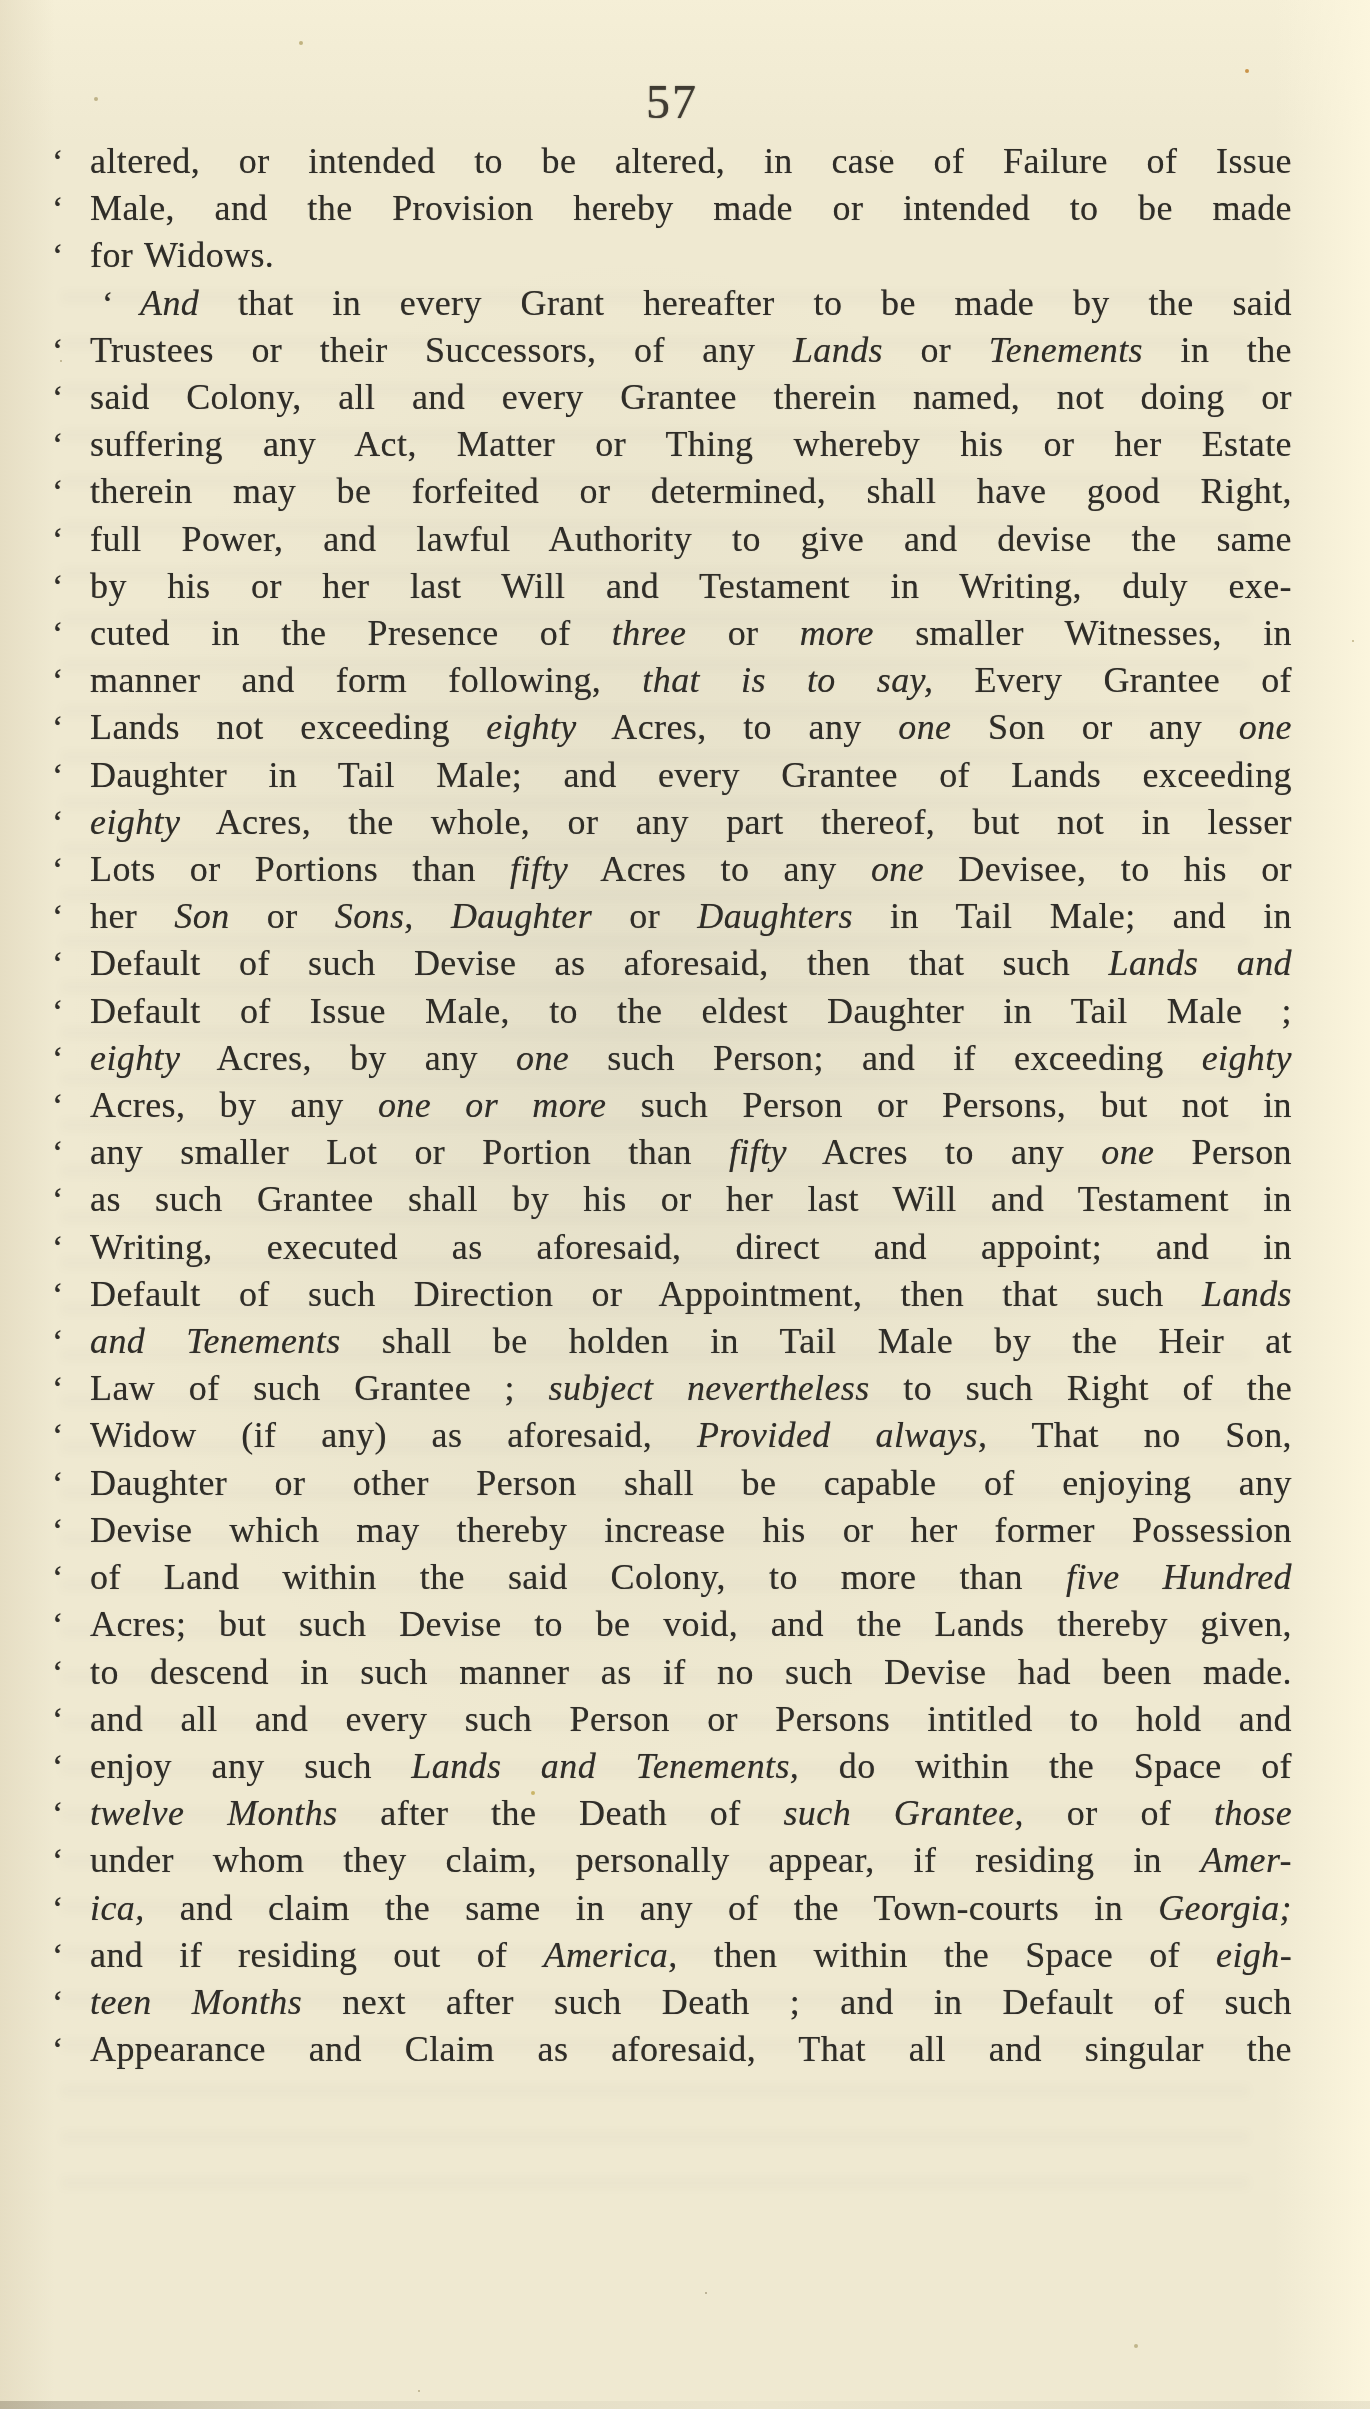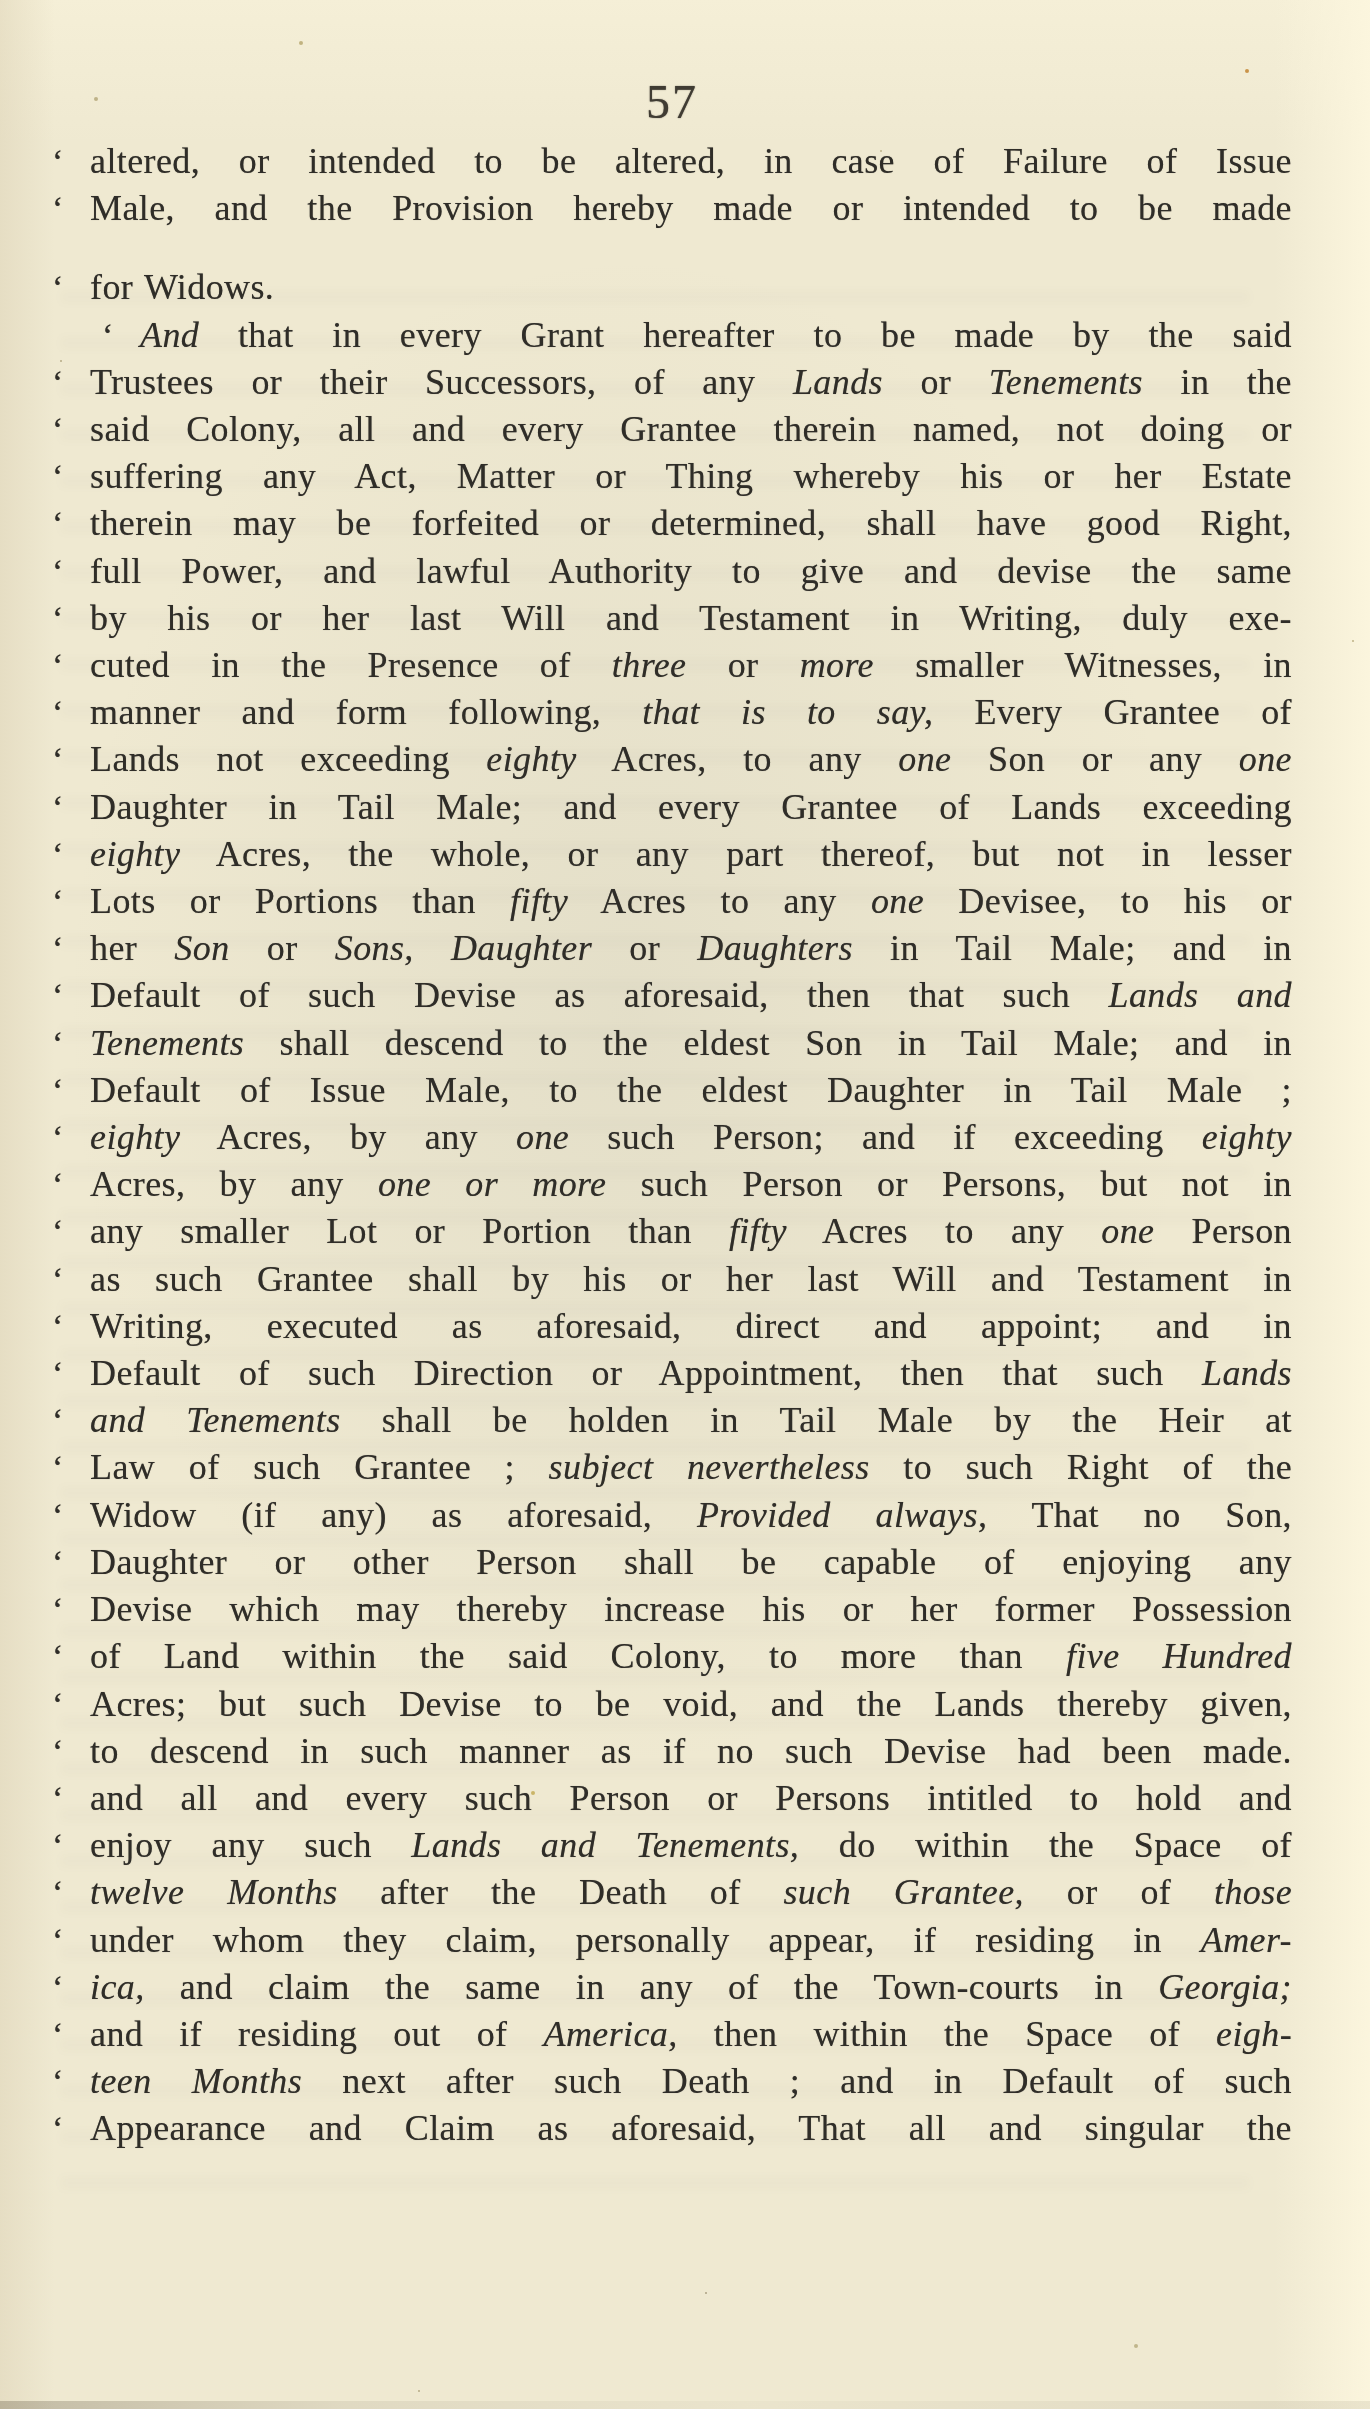--- a/index.html
+++ b/index.html
@@ -64,21 +64,21 @@
     line-height: 46.2px;
     letter-spacing: 0.4px;
     word-spacing: 2px;
   }
   .line {
     text-align: justify;
     text-align-last: justify;
     text-shadow: 0 0 0.7px rgba(47,45,40,0.55);
     white-space: normal;
   }
-  .line.no-just { text-align-last: left; margin-top: 32px; }
+  .line.no-just { text-align-last: left; }
   .line.indent { padding-left: 50px; }
   .q { display: inline-block; width: 38px; font-size: 34px; }
   .r { font-style: normal; }
   .i { font-style: italic; }
   .bi { font-style: italic; font-weight: normal; }
 </style>
 </head>
 <body style="background: rgb(239, 233, 209);">
 
 <div class="page">
@@ -97,21 +97,20 @@
       <div class="line"><span class="q">‘</span><span class="r">full Power, and lawful Authority to give and devise the same</span></div>
       <div class="line"><span class="q">‘</span><span class="r">by his or her last Will and Testament in Writing, duly exe-</span></div>
       <div class="line"><span class="q">‘</span><span class="r">cuted in the Presence of </span><span class="i">three</span><span class="r"> or </span><span class="i">more</span><span class="r"> smaller Witnesses, in</span></div>
       <div class="line"><span class="q">‘</span><span class="r">manner and form following, </span><span class="i">that is to say,</span><span class="r"> Every Grantee of</span></div>
       <div class="line"><span class="q">‘</span><span class="r">Lands not exceeding </span><span class="i">eighty</span><span class="r"> Acres, to any </span><span class="i">one</span><span class="r"> Son or any </span><span class="i">one</span></div>
       <div class="line"><span class="q">‘</span><span class="r">Daughter in Tail Male; and every Grantee of Lands exceeding</span></div>
       <div class="line"><span class="q">‘</span><span class="i">eighty</span><span class="r"> Acres, the whole, or any part thereof, but not in lesser</span></div>
       <div class="line"><span class="q">‘</span><span class="r">Lots or Portions than </span><span class="i">fifty</span><span class="r"> Acres to any </span><span class="i">one</span><span class="r"> Devisee, to his or</span></div>
       <div class="line"><span class="q">‘</span><span class="r">her </span><span class="i">Son</span><span class="r"> or </span><span class="i">Sons, Daughter</span><span class="r"> or </span><span class="i">Daughters</span><span class="r"> in Tail Male; and in</span></div>
       <div class="line"><span class="q">‘</span><span class="r">Default of such Devise as aforesaid, then that such </span><span class="i">Lands and</span></div>
-      <div class="line"><span class="q">‘</span><span class="i">Tenements</span><span class="r"> shall descend to the eldest Son in Tail Male; and in</span></div>
       <div class="line"><span class="q">‘</span><span class="r">Default of Issue Male, to the eldest Daughter in Tail Male ;</span></div>
       <div class="line"><span class="q">‘</span><span class="i">eighty</span><span class="r"> Acres, by any </span><span class="i">one</span><span class="r"> such Person; and if exceeding </span><span class="i">eighty</span></div>
       <div class="line"><span class="q">‘</span><span class="r">Acres, by any </span><span class="i">one or more</span><span class="r"> such Person or Persons, but not in</span></div>
       <div class="line"><span class="q">‘</span><span class="r">any smaller Lot or Portion than </span><span class="i">fifty</span><span class="r"> Acres to any </span><span class="i">one</span><span class="r"> Person</span></div>
       <div class="line"><span class="q">‘</span><span class="r">as such Grantee shall by his or her last Will and Testament in</span></div>
       <div class="line"><span class="q">‘</span><span class="r">Writing, executed as aforesaid, direct and appoint; and in</span></div>
       <div class="line"><span class="q">‘</span><span class="r">Default of such Direction or Appointment, then that such </span><span class="i">Lands</span></div>
       <div class="line"><span class="q">‘</span><span class="i">and Tenements</span><span class="r"> shall be holden in Tail Male by the Heir at</span></div>
       <div class="line"><span class="q">‘</span><span class="r">Law of such Grantee ; </span><span class="i">subject nevertheless</span><span class="r"> to such Right of the</span></div>
       <div class="line"><span class="q">‘</span><span class="r">Widow (if any) as aforesaid, </span><span class="i">Provided always,</span><span class="r"> That no Son,</span></div>

